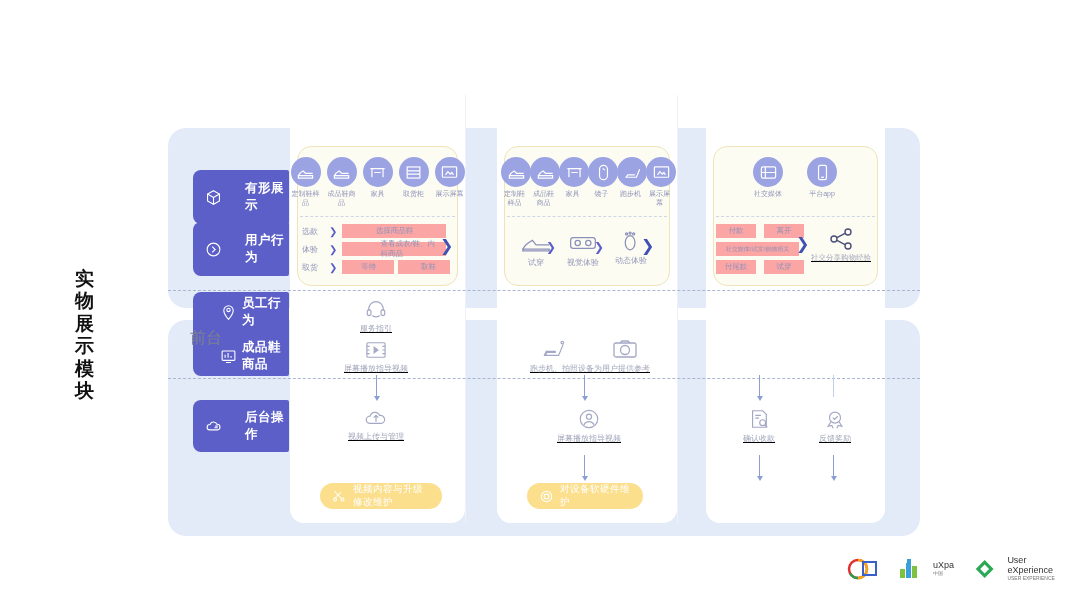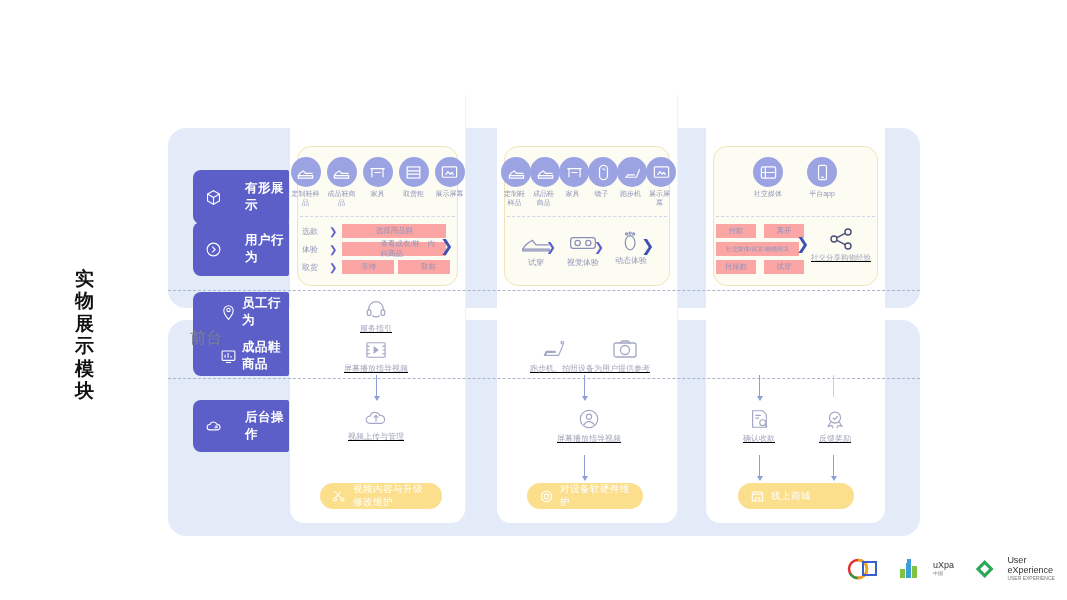--- a/index.html
+++ b/index.html
@@ -483,28 +483,20 @@
   </div>
 
   <div class="ypill" style="left:527px; top:483px; width:116px;">
     <svg viewBox="0 0 20 20" fill="none" stroke="#fff" stroke-width="1.4">
       <circle cx="10" cy="10" r="7"></circle>
         <circle cx="10" cy="10" r="3.2"></circle>
     </svg>
     <span>对设备软硬件维护</span>
   </div>
 
-  <div class="ypill" style="left:738px; top:483px; width:116px;">
-    <svg viewBox="0 0 20 20" fill="none" stroke="#fff" stroke-width="1.4">
-      <path d="M3 7l1.5-3h11L17 7"></path>
-        <rect x="3" y="7" width="14" height="9"></rect>
-        <path d="M7 16v-4h6v4"></path>
-    </svg>
-    <span>线上商城</span>
-  </div>
 
   <div class="footer">
     <div class="logo">
       <svg width="34" height="24" viewBox="0 0 34 24">
         <circle cx="13" cy="12" r="9" fill="none" stroke="#e03030" stroke-width="2.5"></circle>
         <path d="M13 3a9 9 0 0 1 0 18" fill="none" stroke="#f0a818" stroke-width="2.5"></path>
         <path d="M13 21a9 9 0 0 1-7.8-4.5" fill="none" stroke="#2e9e4a" stroke-width="2.5"></path>
         <rect x="18" y="5" width="13" height="13" fill="none" stroke="#3a5fc8" stroke-width="2"></rect>
       </svg>
     </div>

